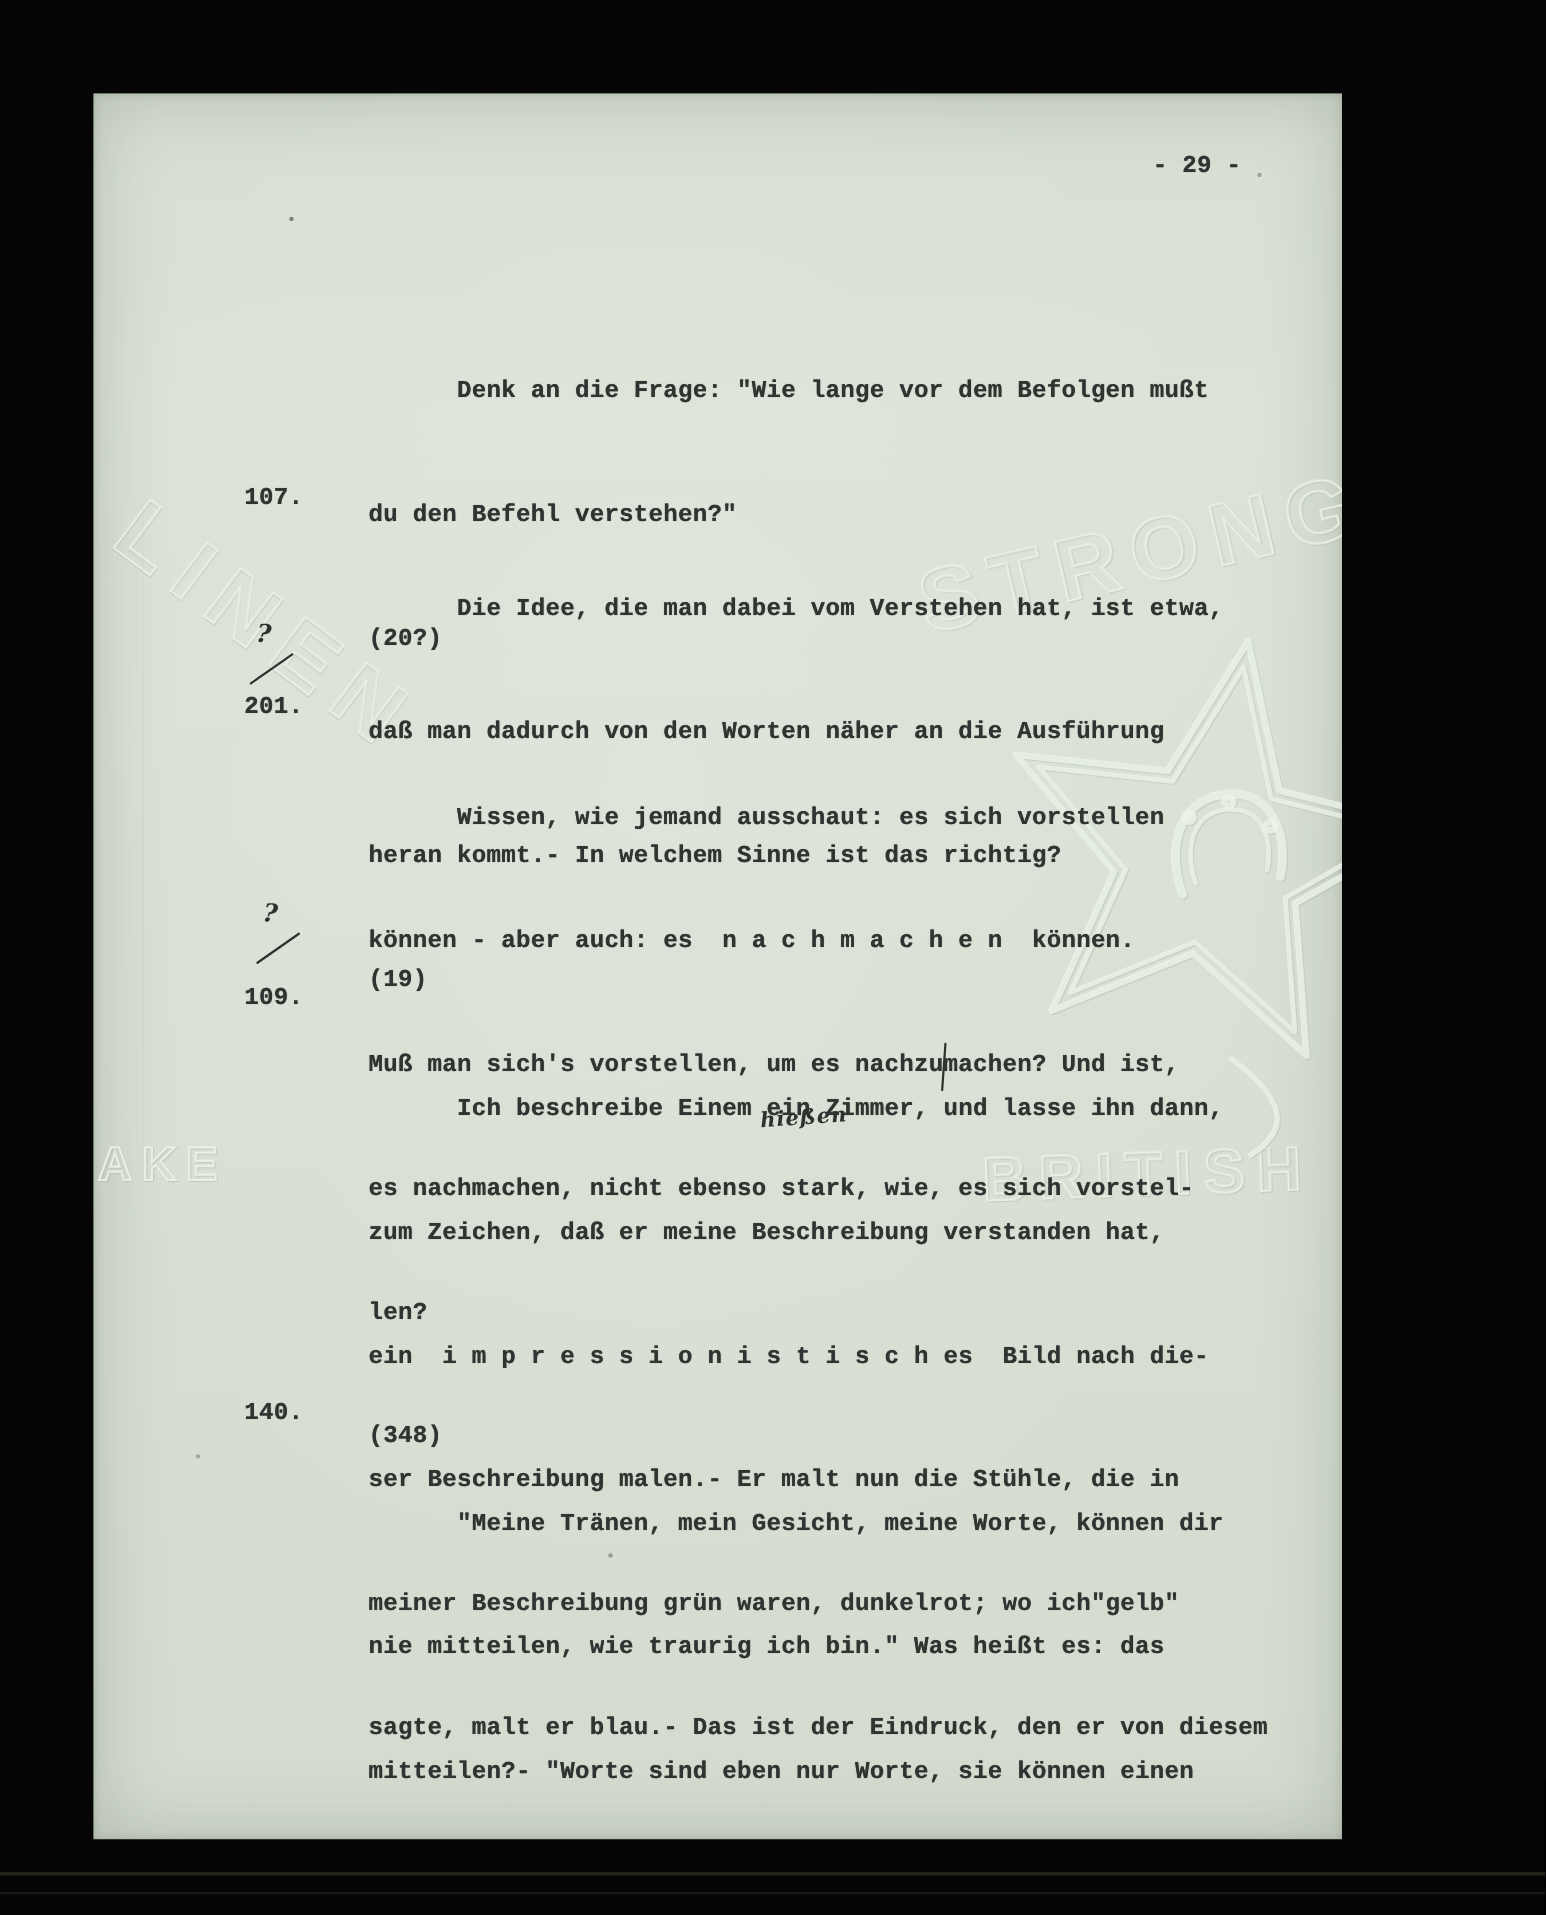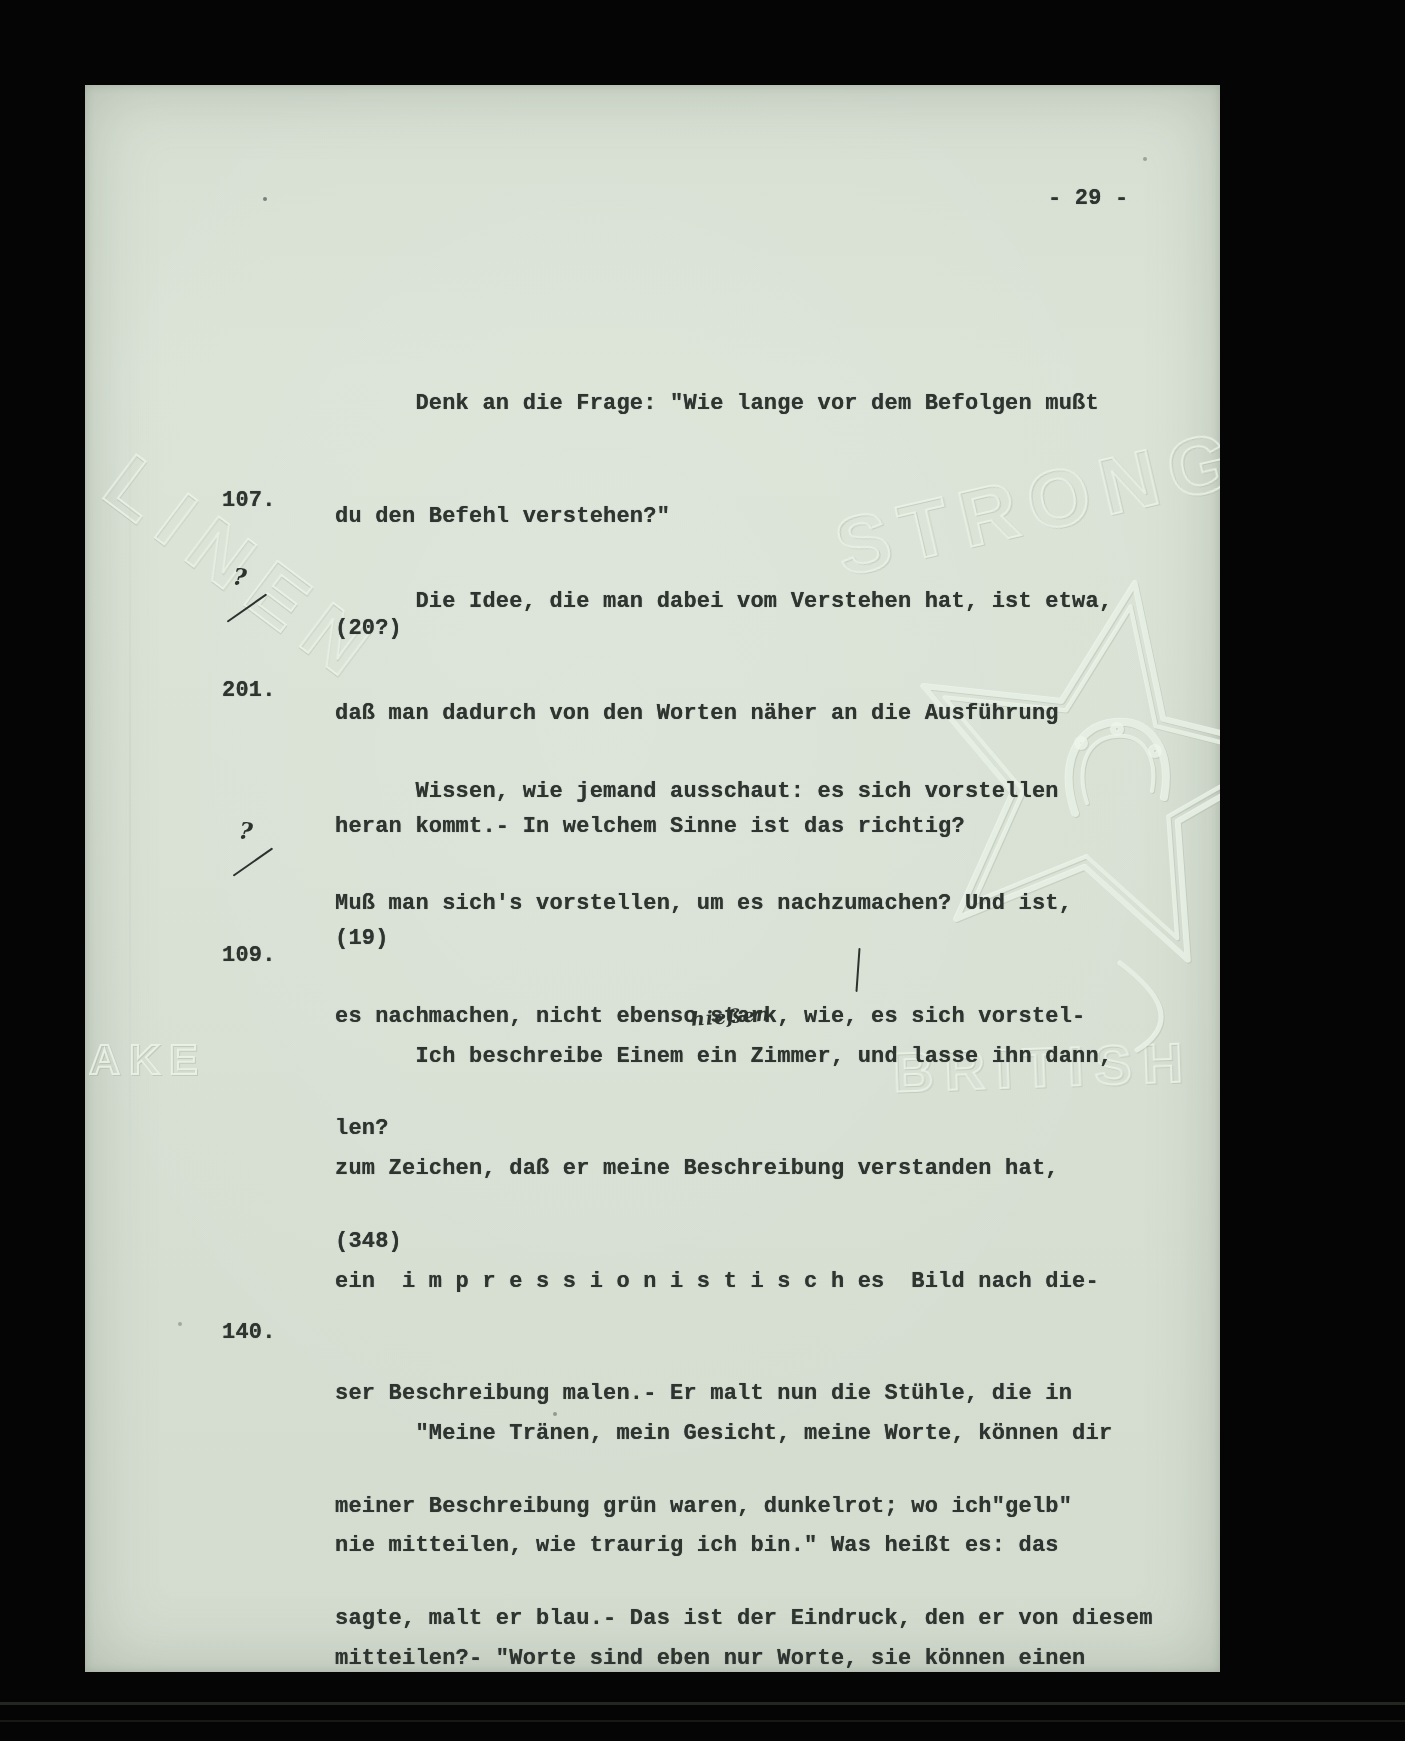--- a/index.html
+++ b/index.html
@@ -18,21 +18,20 @@
   }
   .fold-line {
     position:absolute; left:44px; top:240px; width:2px; height:980px;
     background:linear-gradient(180deg, rgba(255,255,255,0), rgba(200,212,196,0.55), rgba(255,255,255,0));
   }
   
   .typed {
     position:absolute; color:#2e3531; font-size:22px; line-height:37.5px;
     font-weight:700; white-space:pre; letter-spacing:0.2px;
     text-shadow:0 0 0.7px rgba(46,53,49,0.85);
-    margin-top:48px;
   }
   .page-number { left:963px; top:47px; }
   .para { position:absolute; left:250px; }
   .para-intro { top:177px; }
   .para-107 { top:337px; }
   .para-108 { top:527px; }
   .para-109 { top:792px; }
   .para-110 { top:1169px; }
   .sec-num { position:absolute; left:-113px; top:12px; }
   .tline { white-space:pre; }
@@ -123,20 +122,21 @@
     </div>
 
     <div class="margin-mark margin-mark-108">
       <span class="hand mark-q">?</span>
       <span class="mark-slash"></span>
     </div>
 
     <div class="typed para para-108">
       <span class="sec-num">201.</span>
       <div class="tline">      Wissen, wie jemand ausschaut: es sich vorstellen</div>
+      <div class="tline">können - aber auch: es  n a c h m a c h e n  können.</div>
       <div class="tline">Muß man sich's vorstellen, um es nachzumachen? Und ist,</div>
       <div class="tline">es nachmachen, nicht ebenso stark, wie, es sich vorstel-</div>
       <div class="tline">len?</div>
       <div class="tline">(348)</div>
     </div>
 
     <div class="margin-mark margin-mark-109">
       <span class="hand mark-q">?</span>
       <span class="mark-slash"></span>
     </div>

